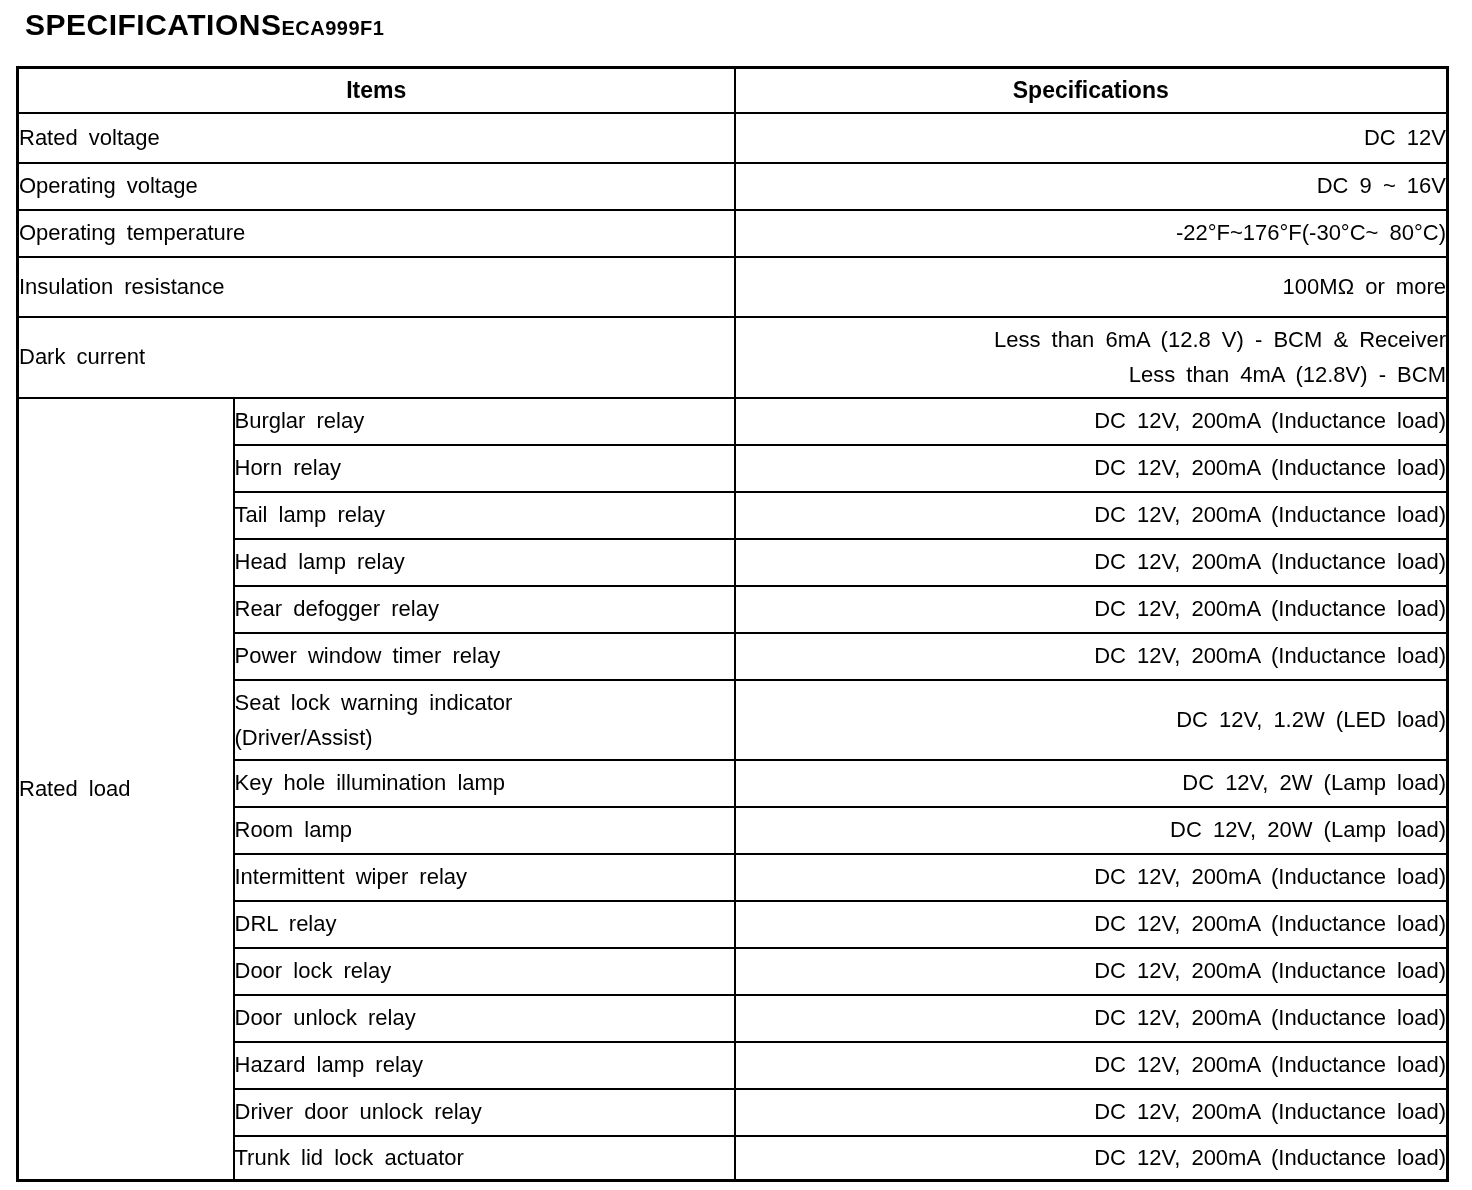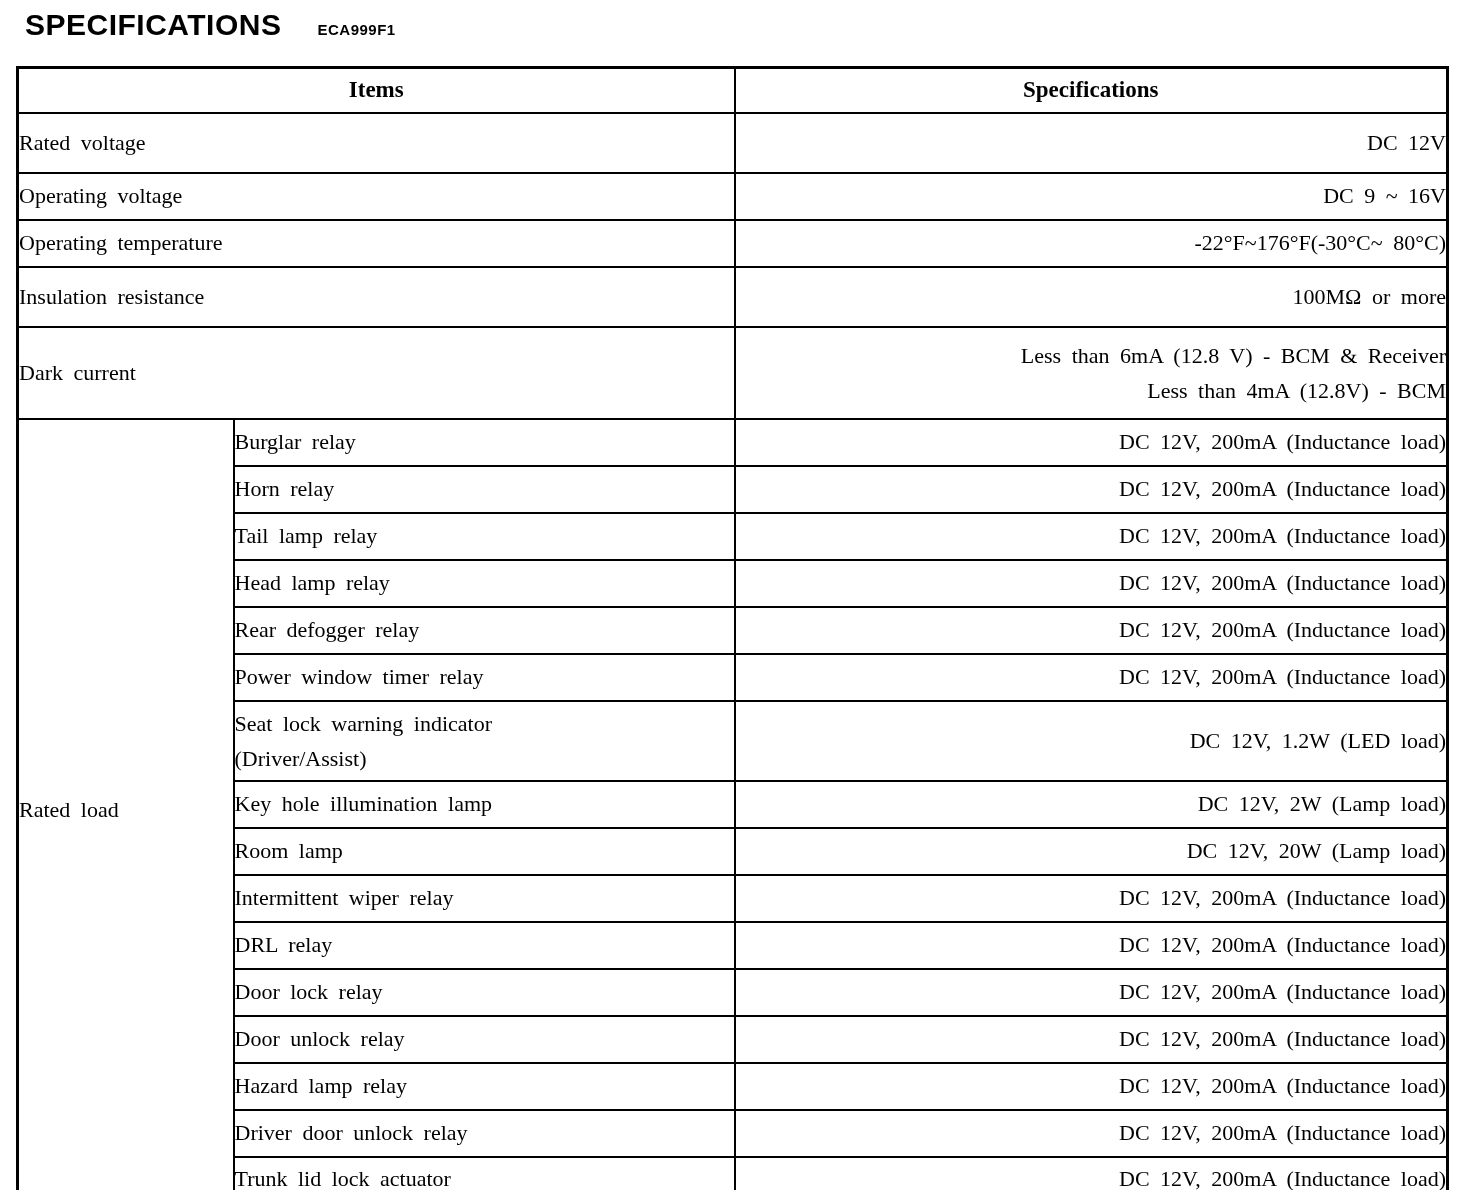--- a/index.html
+++ b/index.html
@@ -15,59 +15,57 @@
 
   .title-row { padding-left: 25px; display: flex; align-items: baseline; }
   .doc-title {
     font-size: 30px;
     font-weight: bold;
     letter-spacing: 0.5px;
     margin: 0;
     display: inline-block;
   }
   .doc-code {
-    font-size: 15px;
+    font-size: 20px;
     font-weight: bold;
-    margin-left: 36px;
     letter-spacing: 0.5px;
   }
 
   table.spec-table {
     border-collapse: collapse;
     table-layout: fixed;
     width: 1430px;
     margin: 24px 0 0 16px;
     border: 3px solid #000;
   }
   .spec-table th, .spec-table td {
     border: 2px solid #000;
     padding: 0;
     word-spacing: 5px;
     overflow: hidden;
-    font-family: Liberation Serif, serif;
   }
   .spec-table th {
     font-size: 23px;
     font-weight: bold;
     text-align: center;
   }
   .spec-table td {
     font-size: 22px;
     vertical-align: middle;
   }
   .item-cell { text-align: left; padding-left: 18px; }
   .group-cell { text-align: left; padding-left: 18px; margin-left: 37px; }
   .spec-cell { text-align: right; }
   .two-line { line-height: 35px; }
 
   tr.h-header { height: 45px; }
   tr.h-reg    { height: 47px; }
-  tr.h-first  { height: 60px; }
+  tr.h-first  { height: 50px; }
   tr.h-insul  { height: 60px; }
-  tr.h-dark   { height: 92px; }
+  tr.h-dark   { height: 81px; }
   tr.h-seat   { height: 80px; }
   tr.h-last   { height: 45px; }
 </style>
 </head>
 <body>
 
 <div class="page">
 
   <div class="title-row">
     <h1 class="doc-title">SPECIFICATIONS</h1>

